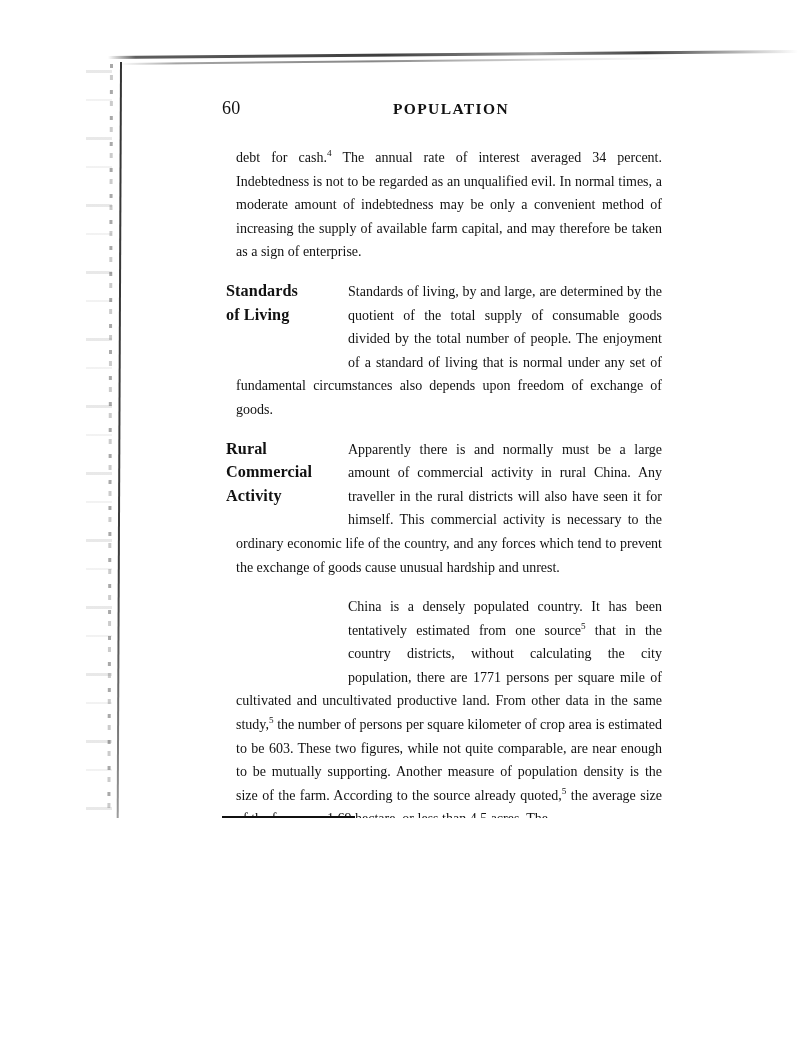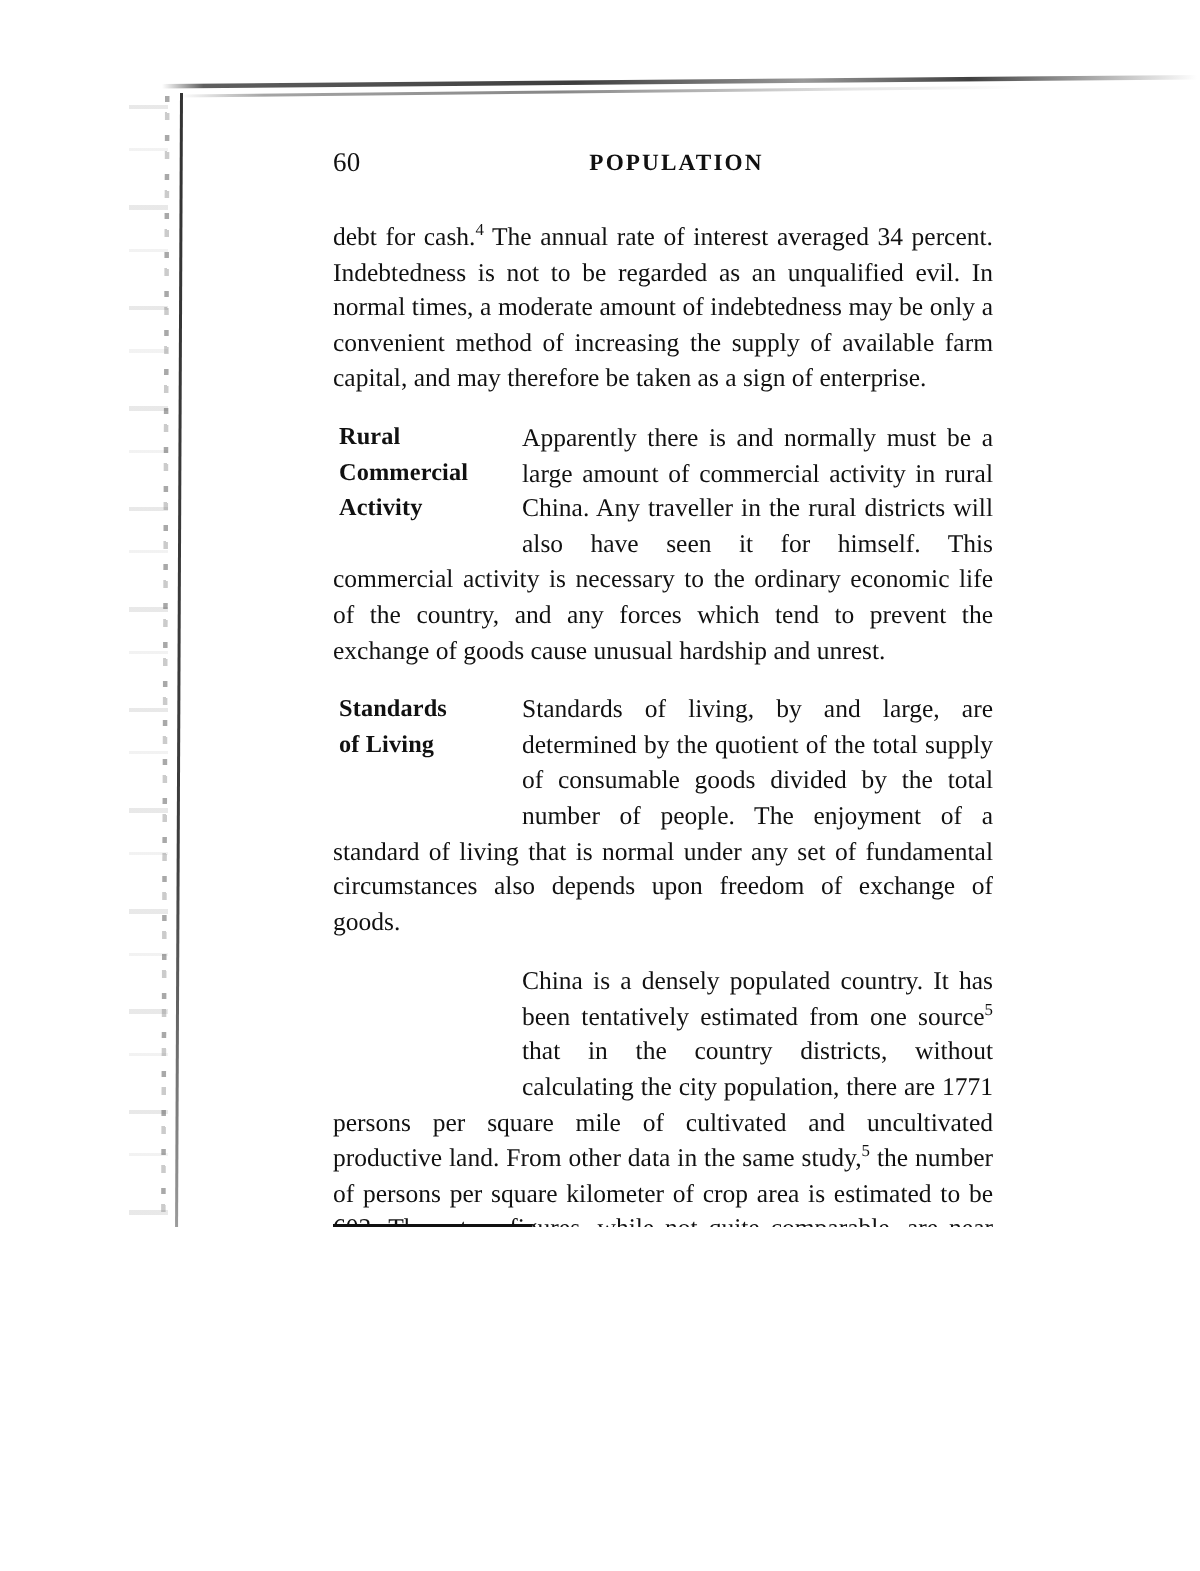--- a/index.html
+++ b/index.html
@@ -145,22 +145,22 @@
     right: 0;
     top: 2px;
     text-align: center;
     font-size: 15.5px;
     font-weight: 700;
     letter-spacing: 1.4px;
     padding-left: 18px;
   }
 
   p.body {
-    margin: 0 0 0 0;
-    font-size: 17px;
+    margin: 0 0 0 14px;
+    font-size: 14px;
     line-height: 23.6px;
     text-align: justify;
     text-align-last: left;
     hyphens: none;
   }
   p.body.first { margin-top: 14px; }
 
   
   .section {
     position: relative;
@@ -237,41 +237,41 @@
   <div class="scan-bottom-mark"></div>
 
   <div class="content">
 
     <div class="running-head">
       <div class="folio">60</div>
       <div class="head-title">POPULATION</div>
     </div>
 
     <p class="body first"><span>debt for cash.<sup>4</sup> The annual rate of interest averaged 34 percent. Indebtedness is not to be regarded as an unqualified evil. In normal times, a moderate amount of indebtedness may be only a convenient method of increasing the supply of available farm capital, and may therefore be taken as a sign of enterprise.</span></p>
+
+    <div class="section clearfix">
+      <div class="sidehead">
+        <span>Standards</span>
+        <span>of Living</span>
+      </div>
+      <div class="indent-3"></div>
+      <p class="body"><span>Standards of living, by and large, are determined by the quotient of the total supply of consumable goods divided by the total number of people. The enjoyment of a standard of living that is normal under any set of fundamental circumstances also depends upon freedom of exchange of goods.</span></p>
+    </div>
 
     <div class="section clearfix">
       <div class="sidehead">
         <span>Rural</span>
         <span>Commercial</span>
         <span>Activity</span>
       </div>
       <div class="indent-3"></div>
       <p class="body"><span>Apparently there is and normally must be a large amount of commercial activity in rural China. Any traveller in the rural districts will also have seen it for himself. This commercial activity is necessary to the ordinary economic life of the country, and any forces which tend to prevent the exchange of goods cause unusual hardship and unrest.</span></p>
     </div>
 
     <div class="section clearfix">
-      <div class="sidehead">
-        <span>Standards</span>
-        <span>of Living</span>
-      </div>
-      <div class="indent-3"></div>
-      <p class="body"><span>Standards of living, by and large, are determined by the quotient of the total supply of consumable goods divided by the total number of people. The enjoyment of a standard of living that is normal under any set of fundamental circumstances also depends upon freedom of exchange of goods.</span></p>
-    </div>
-
-    <div class="section clearfix">
       <div class="indent-3"></div>
       <p class="body"><span>China is a densely populated country. It has been tentatively estimated from one source</span><sup>5</sup><span> that in the country districts, without calculating the city population, there are 1771 persons per square mile of cultivated and uncultivated productive land. From other data in the same study,</span><sup>5</sup><span> the number of persons per square kilometer of crop area is estimated to be 603. These two figures, while not quite comparable, are near enough to be mutually supporting. Another measure of population density is the size of the farm. According to the source already quoted,</span><sup>5</sup><span> the average size of the farm was 1.69 hectare, or less than 4.5 acres. The</span></p>
     </div>
 
   </div>
 
   <div class="footnote-rule"></div>
 
   <div class="footnotes">
     <p class="footnote">

